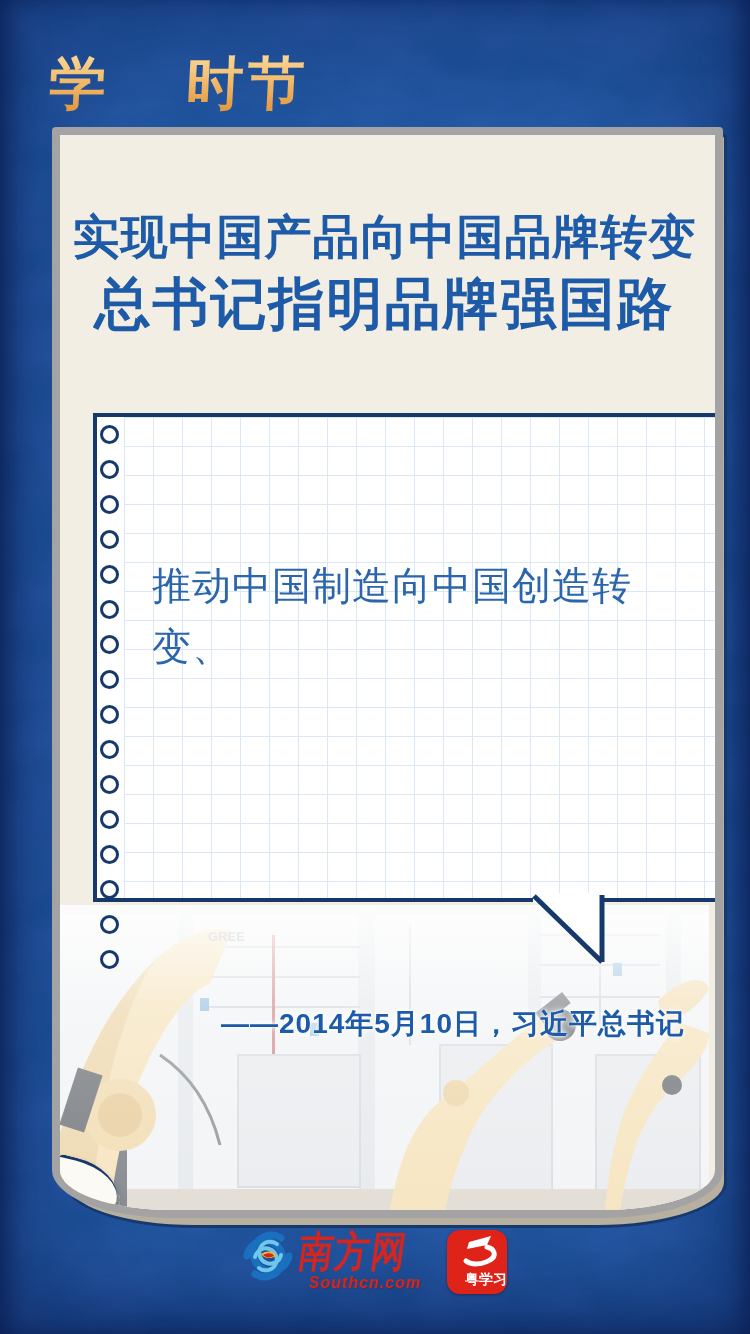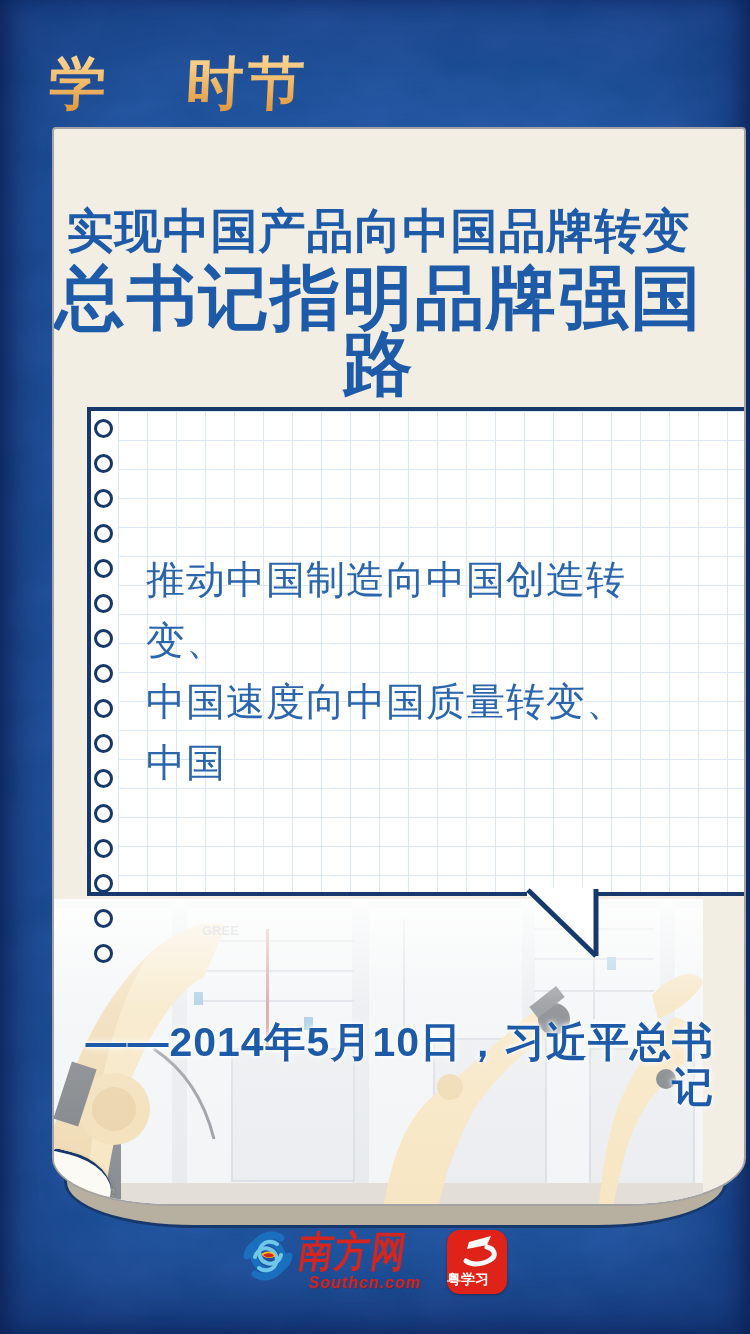--- a/index.html
+++ b/index.html
@@ -34,30 +34,29 @@
   .brand-logo .g3{font-size:57px;letter-spacing:4px;margin-left:4px;}
   
   .backing{
     position:absolute;left:64px;top:134px;width:657px;height:1088px;z-index:2;
     background:#b7b0a1;border:3px solid #16386b;
     border-radius:4px 4px 130px 130px / 4px 4px 46px 46px;
   }
   
   .card{
     position:absolute;left:52px;top:127px;width:655px;height:1075px;z-index:3;
-    background:#f2eee3;border:2px solid #a3a3a3;
+    background:#f2eee3;border:8px solid #a3a3a3;
     border-radius:4px 4px 120px 120px / 4px 4px 48px 48px;
     overflow:hidden;
-    padding-left:35px;
   }
   .card-tex{position:absolute;inset:0;opacity:.5;pointer-events:none;}
   
   .headline{position:absolute;left:0;top:72px;width:649px;text-align:center;color:#1d5aa8;z-index:2;}
   .headline .t1{font-size:47px;font-weight:900;letter-spacing:1px;line-height:60px;}
-  .headline .t2{font-size:70px;font-weight:900;letter-spacing:2px;line-height:66px;margin-top:4px;}
+  .headline .t2{font-size:56px;font-weight:900;letter-spacing:2px;line-height:66px;margin-top:4px;}
   
   .quote-box{
     position:absolute;left:33px;top:278px;width:672px;height:489px;z-index:2;
     box-sizing:border-box;border:4px solid #16386b;background:#ffffff;
   }
   .grid-area{
     position:absolute;left:27px;top:0;right:0;bottom:0;
     background-image:
       linear-gradient(#dbe7f4 1px,transparent 1px),
       linear-gradient(90deg,#dbe7f4 1px,transparent 1px);
@@ -70,23 +69,22 @@
     font-size:39px;line-height:61px;color:#2b66ad;font-weight:500;letter-spacing:1px;
   }
   
   .tail-svg{position:absolute;left:421px;top:754px;z-index:4;pointer-events:none;}
   
   .photo{position:absolute;left:0;top:770px;width:649px;height:305px;z-index:1;}
   .photo svg{display:block;}
   
   .attrib{
     position:absolute;right:30px;top:866px;z-index:3;text-align:right;
-    color:#1d5aa8;font-size:41px;font-weight:800;line-height:45px;letter-spacing:1px;
+    color:#1d5aa8;font-size:28px;font-weight:800;line-height:45px;letter-spacing:1px;
     text-shadow:0 0 2px #fff,0 0 5px #fff,0 0 9px rgba(255,255,255,.9);
-    margin-top:25px;
   }
   
   .curl{
     position:absolute;left:-6px;bottom:6px;width:66px;height:40px;z-index:2;
     background:#fbfaf5;border-top:3px solid #16386b;
     border-radius:10% 90% 30% 60%;transform:rotate(14deg);
     box-shadow:2px 2px 4px rgba(60,60,60,.25);
   }
   
   .footer{
@@ -102,21 +100,21 @@
   .southcn-domain{
     font-size:16px;font-weight:800;color:#d4251e;letter-spacing:1px;line-height:18px;
     text-shadow:1px 1px 0 rgba(120,20,10,.35);
     font-style:italic;
   }
   .yxx-icon{
     position:relative;width:60px;height:64px;border-radius:13px;background:#e02318;
     box-shadow:0 1px 3px rgba(40,0,0,.4);
   }
   .yxx-label{
-    position:absolute;left:0;right:0;bottom:5px;text-align:left;
+    position:absolute;left:0;right:0;bottom:5px;text-align:right;
     color:#fff;font-size:14px;font-weight:800;letter-spacing:0;
   }
 </style>
 </head>
 <body>
 
 <div class="stage">
 
   <svg class="bg-tex" width="750" height="1334">
     <filter id="wtex">
@@ -222,21 +220,20 @@
           <div class="hole"></div>
           <div class="hole"></div>
           <div class="hole"></div>
           <div class="hole"></div>
           <div class="hole"></div>
           <div class="hole"></div>
           <div class="hole"></div>
         </div>
       <div class="quote-text">
         <div>推动中国制造向中国创造转变、</div>
-        <div>中国速度向中国质量转变、中国</div>
       </div>
     </div>
 
     <svg class="tail-svg" width="130" height="84">
       <rect x="52" y="4" width="71" height="10" fill="#ffffff"></rect>
       <polygon points="54,6 121,71 121,6" fill="#ffffff"></polygon>
       <line x1="53" y1="7" x2="121" y2="73" stroke="#16386b" stroke-width="5"></line>
       <line x1="121" y1="73" x2="121" y2="6" stroke="#16386b" stroke-width="5"></line>
     </svg>
 

